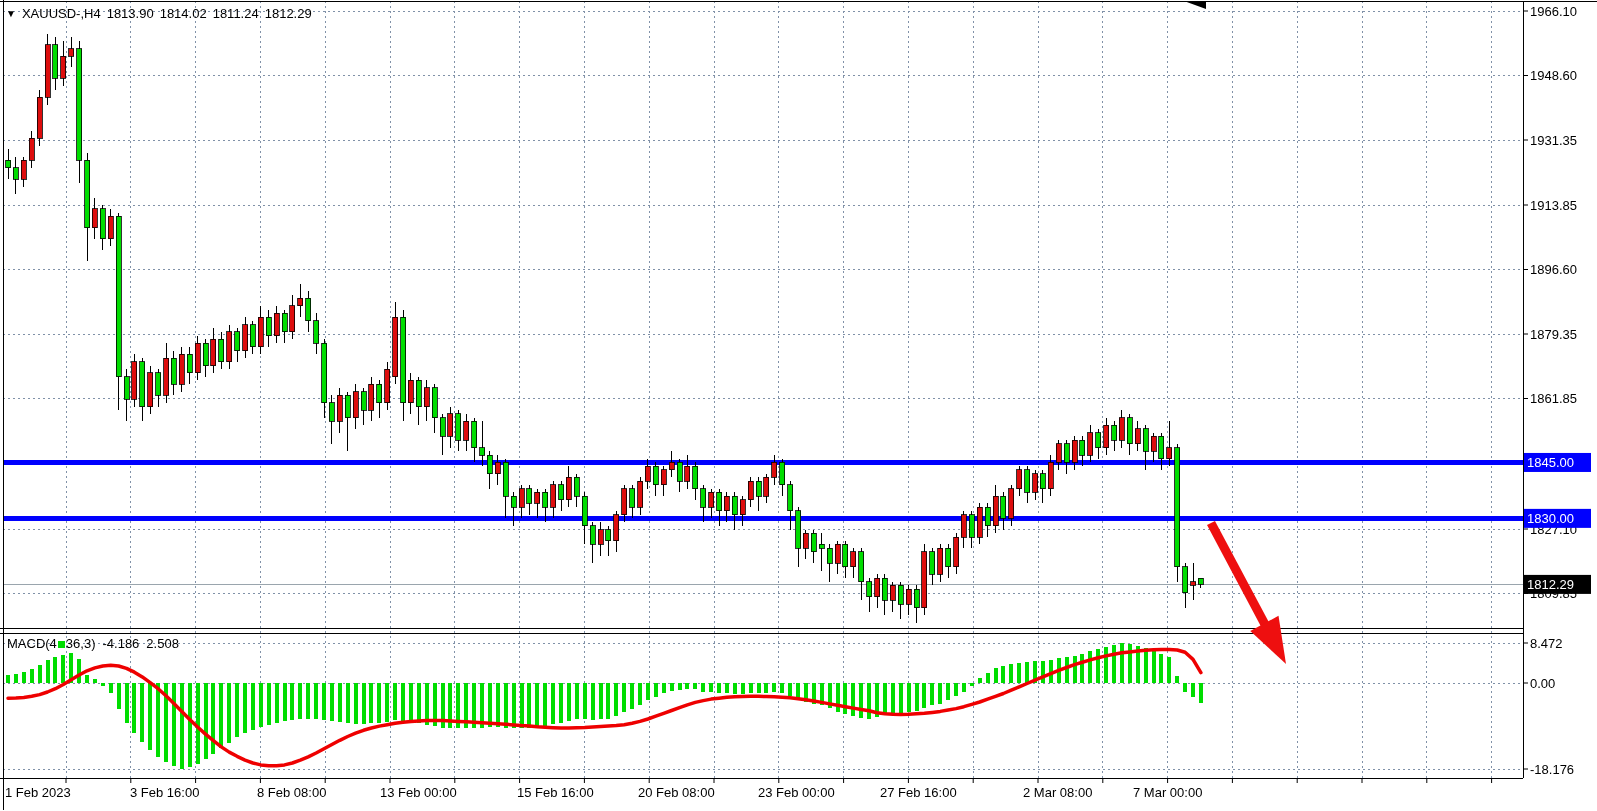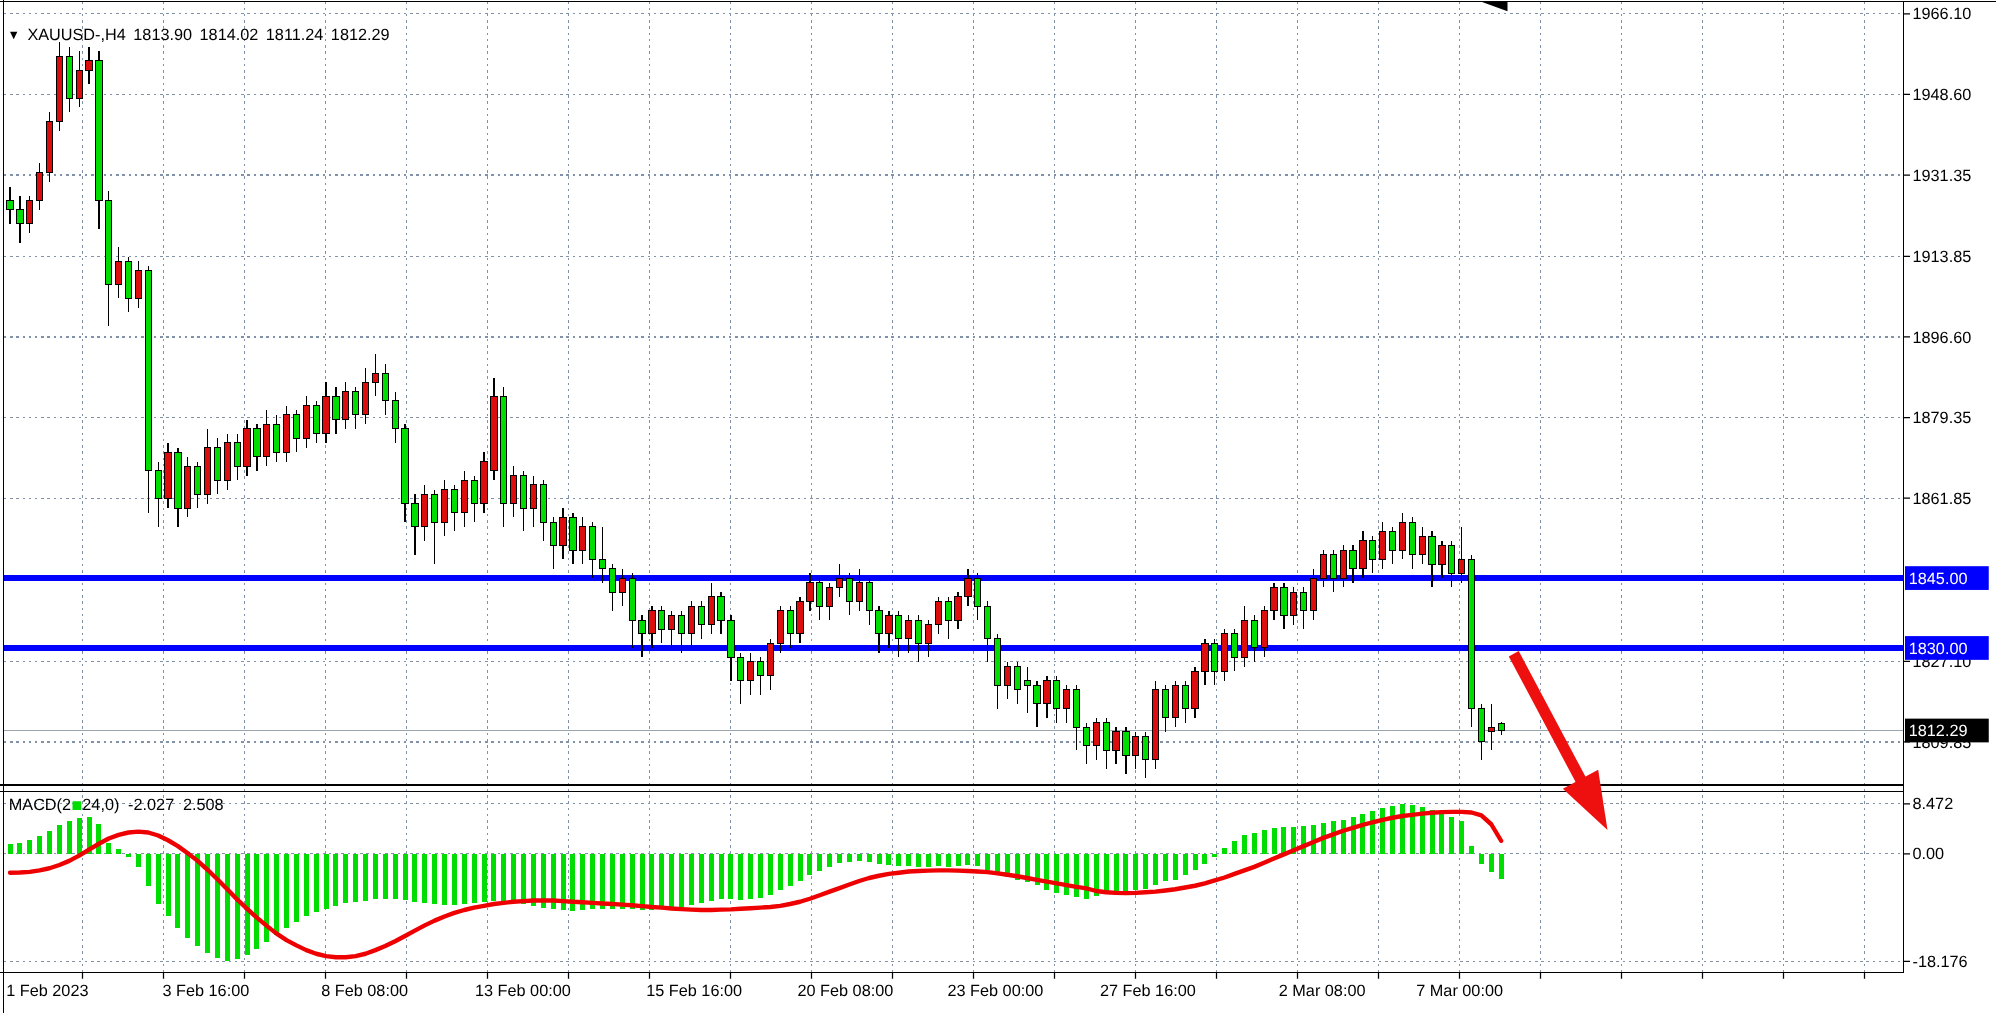--- a/index.html
+++ b/index.html
@@ -1,19 +1,19 @@
 <!DOCTYPE html>
 <html><head>
 <meta charset="utf-8">
 <style>
   html,body{margin:0;padding:0;background:#fff;}
   .stage{position:relative;width:1597px;height:811px;background:#fff;overflow:hidden;
          font-family:"Liberation Sans",sans-serif;}
   svg{position:absolute;left:0;top:0;}
-  .chart-title{position:absolute;left:6px;top:20px;font-size:13px;color:#000;white-space:nowrap;z-index:5;}
+  .chart-title{position:absolute;left:6px;top:6px;font-size:13px;color:#000;white-space:nowrap;z-index:5;}
   .chart-title .tri{display:inline-block;font-size:10px;margin-right:6px;transform:translateY(-1px);}
   .chart-title span{margin-right:6px;}
   .macd-label{position:absolute;left:7px;top:636px;font-size:13px;color:#000;white-space:nowrap;z-index:5;}
   .macd-label .part{margin:0;}
   .macd-label .val{margin-left:7px;}
   .swatch{display:inline-block;width:7px;height:7px;background:#00dd00;margin:0 1px;}
 </style>
 </head>
 <body>
 
@@ -604,15 +604,15 @@
         <polygon points="1286,664 1250.271845015808,630.9016776644866 1278.5237614701848,615.8740625291797" fill="#ee0f0f"></polygon>
       </g>
       <polygon points="1184,1 1206,1 1206,9" fill="#000"></polygon>
     </svg>
 
   <div class="chart-title">
     <span class="tri">▼</span><span>XAUUSD-,H4</span><span>1813.90</span><span>1814.02</span><span>1811.24</span><span>1812.29</span>
   </div>
 
   <div class="macd-label">
-    <span class="part">MACD(2</span><span class="swatch"></span><span class="part">24,0)</span><span class="part val">-2.027</span><span class="part val">2.508</span>
+    <span class="part">MACD(4</span><span class="swatch"></span><span class="part">36,3)</span><span class="part val">-4.186</span><span class="part val">2.508</span>
   </div>
 </div>
 
 </body></html>

